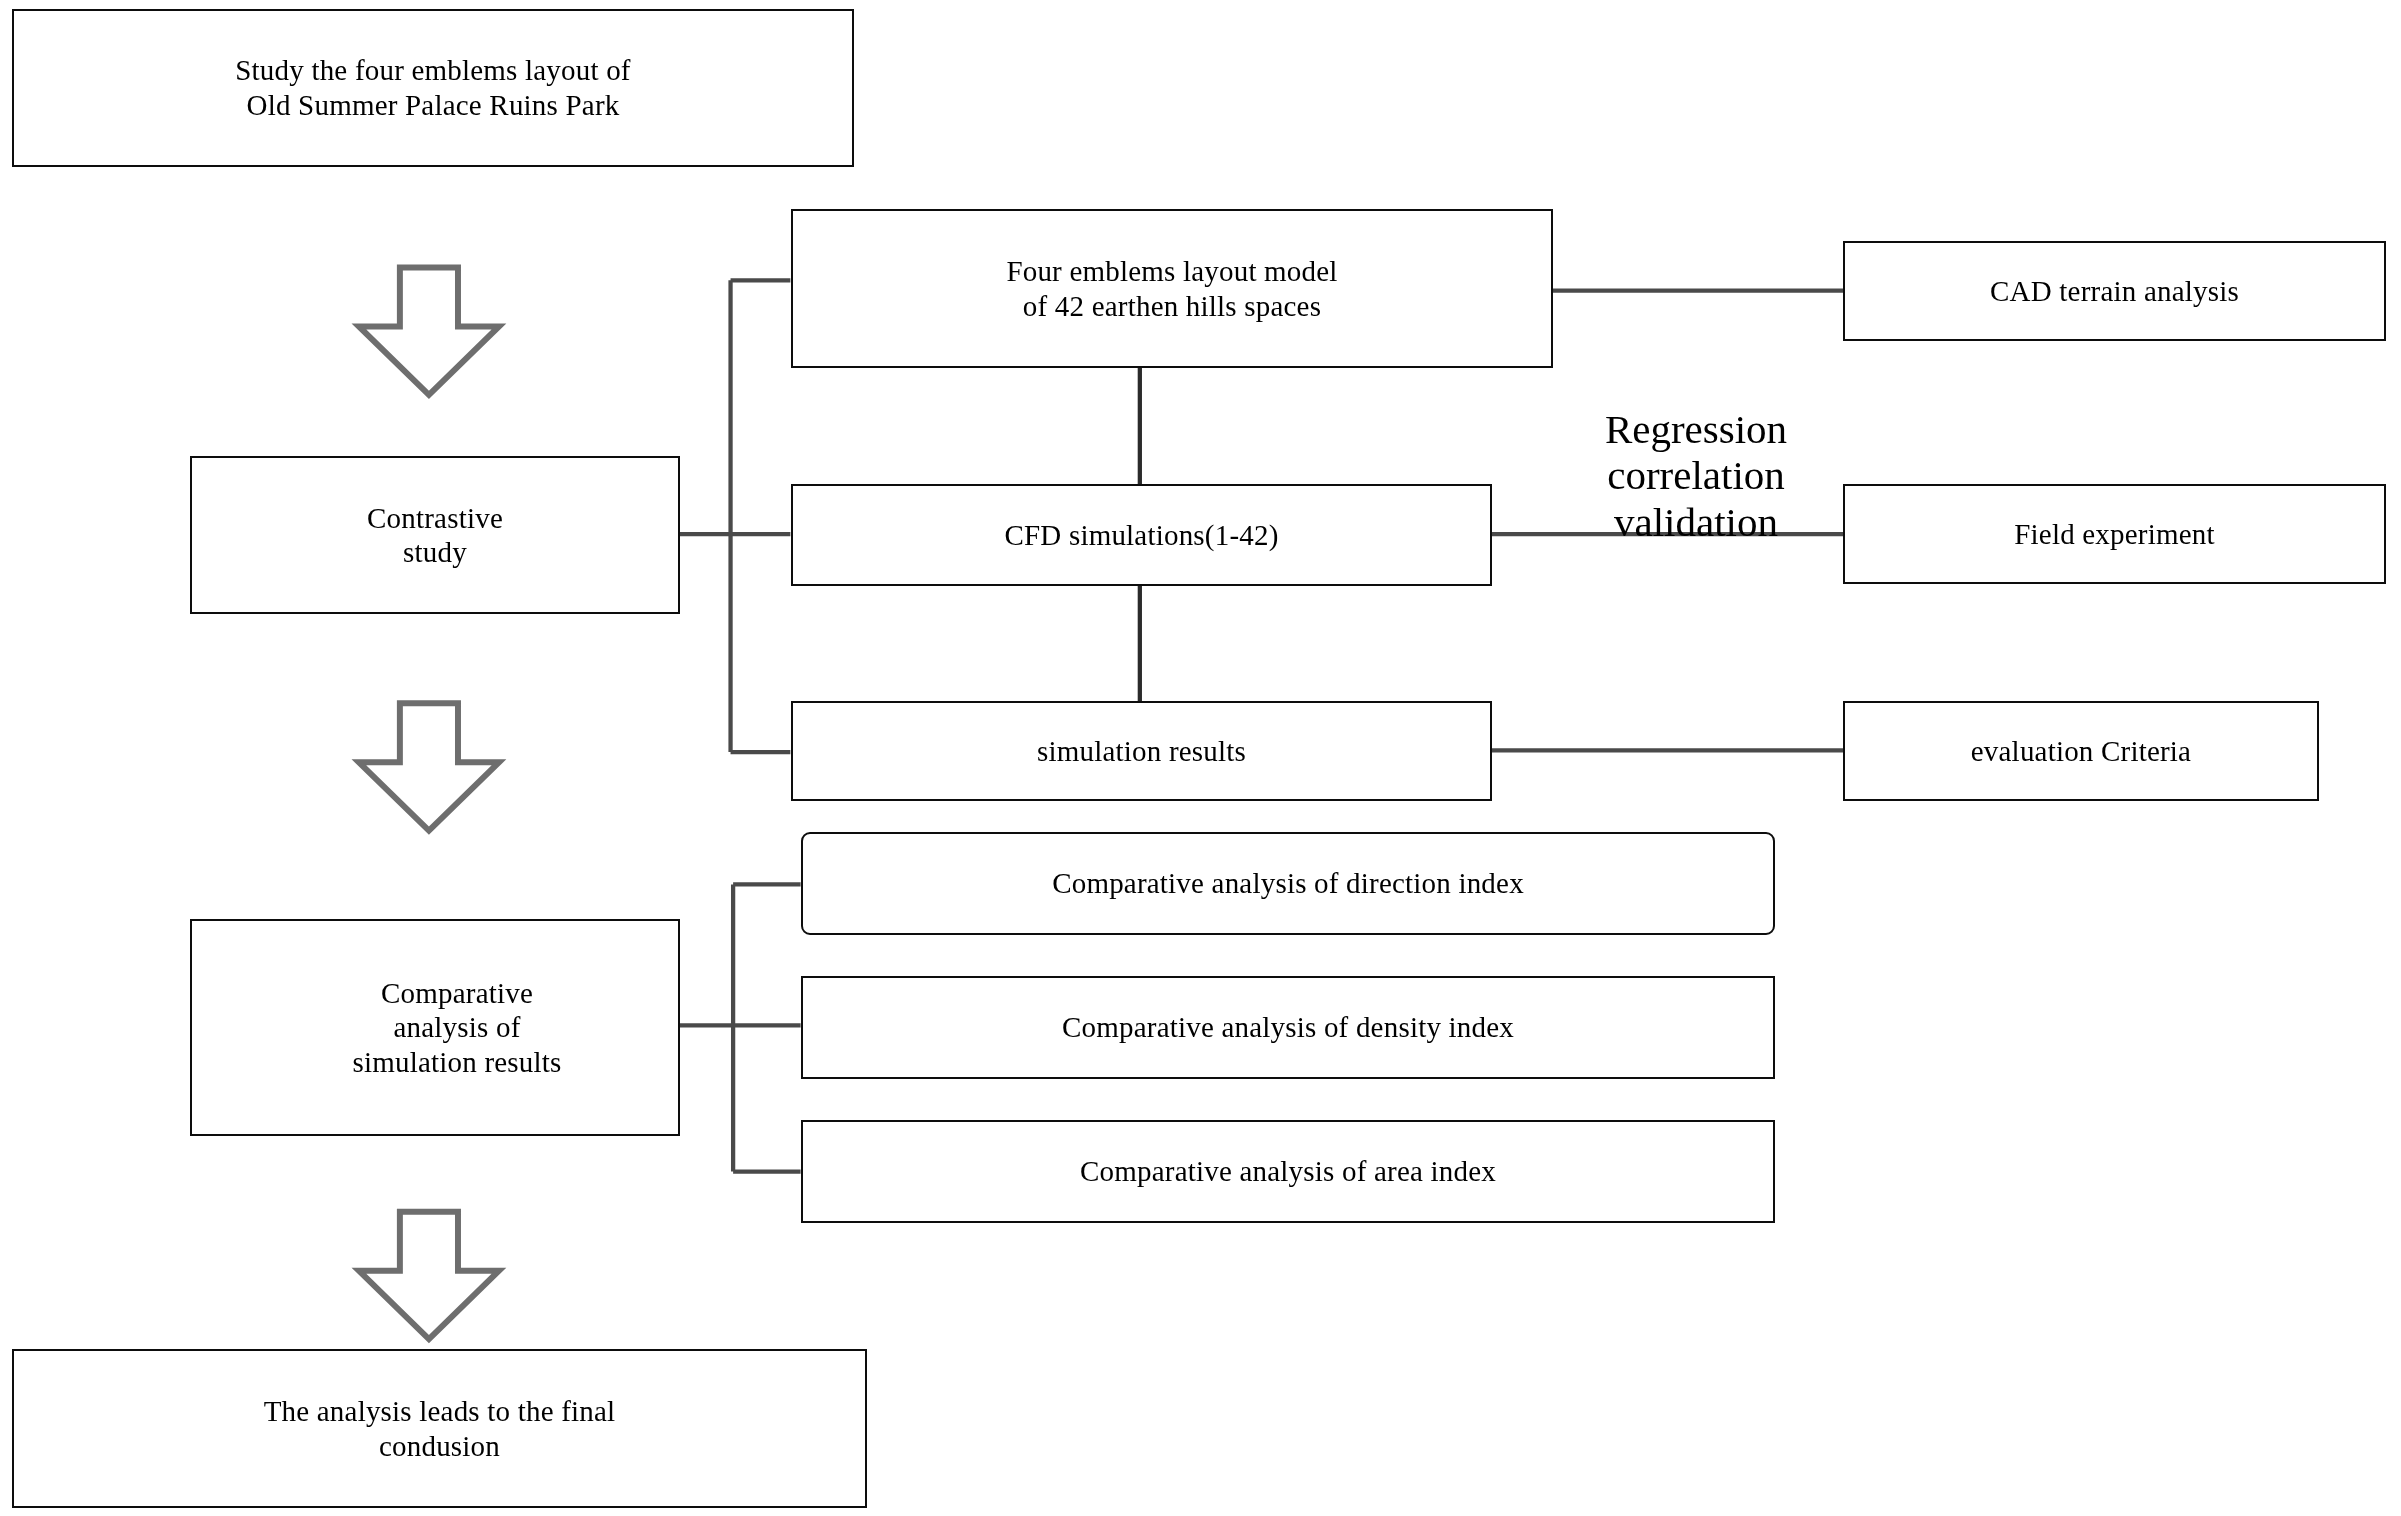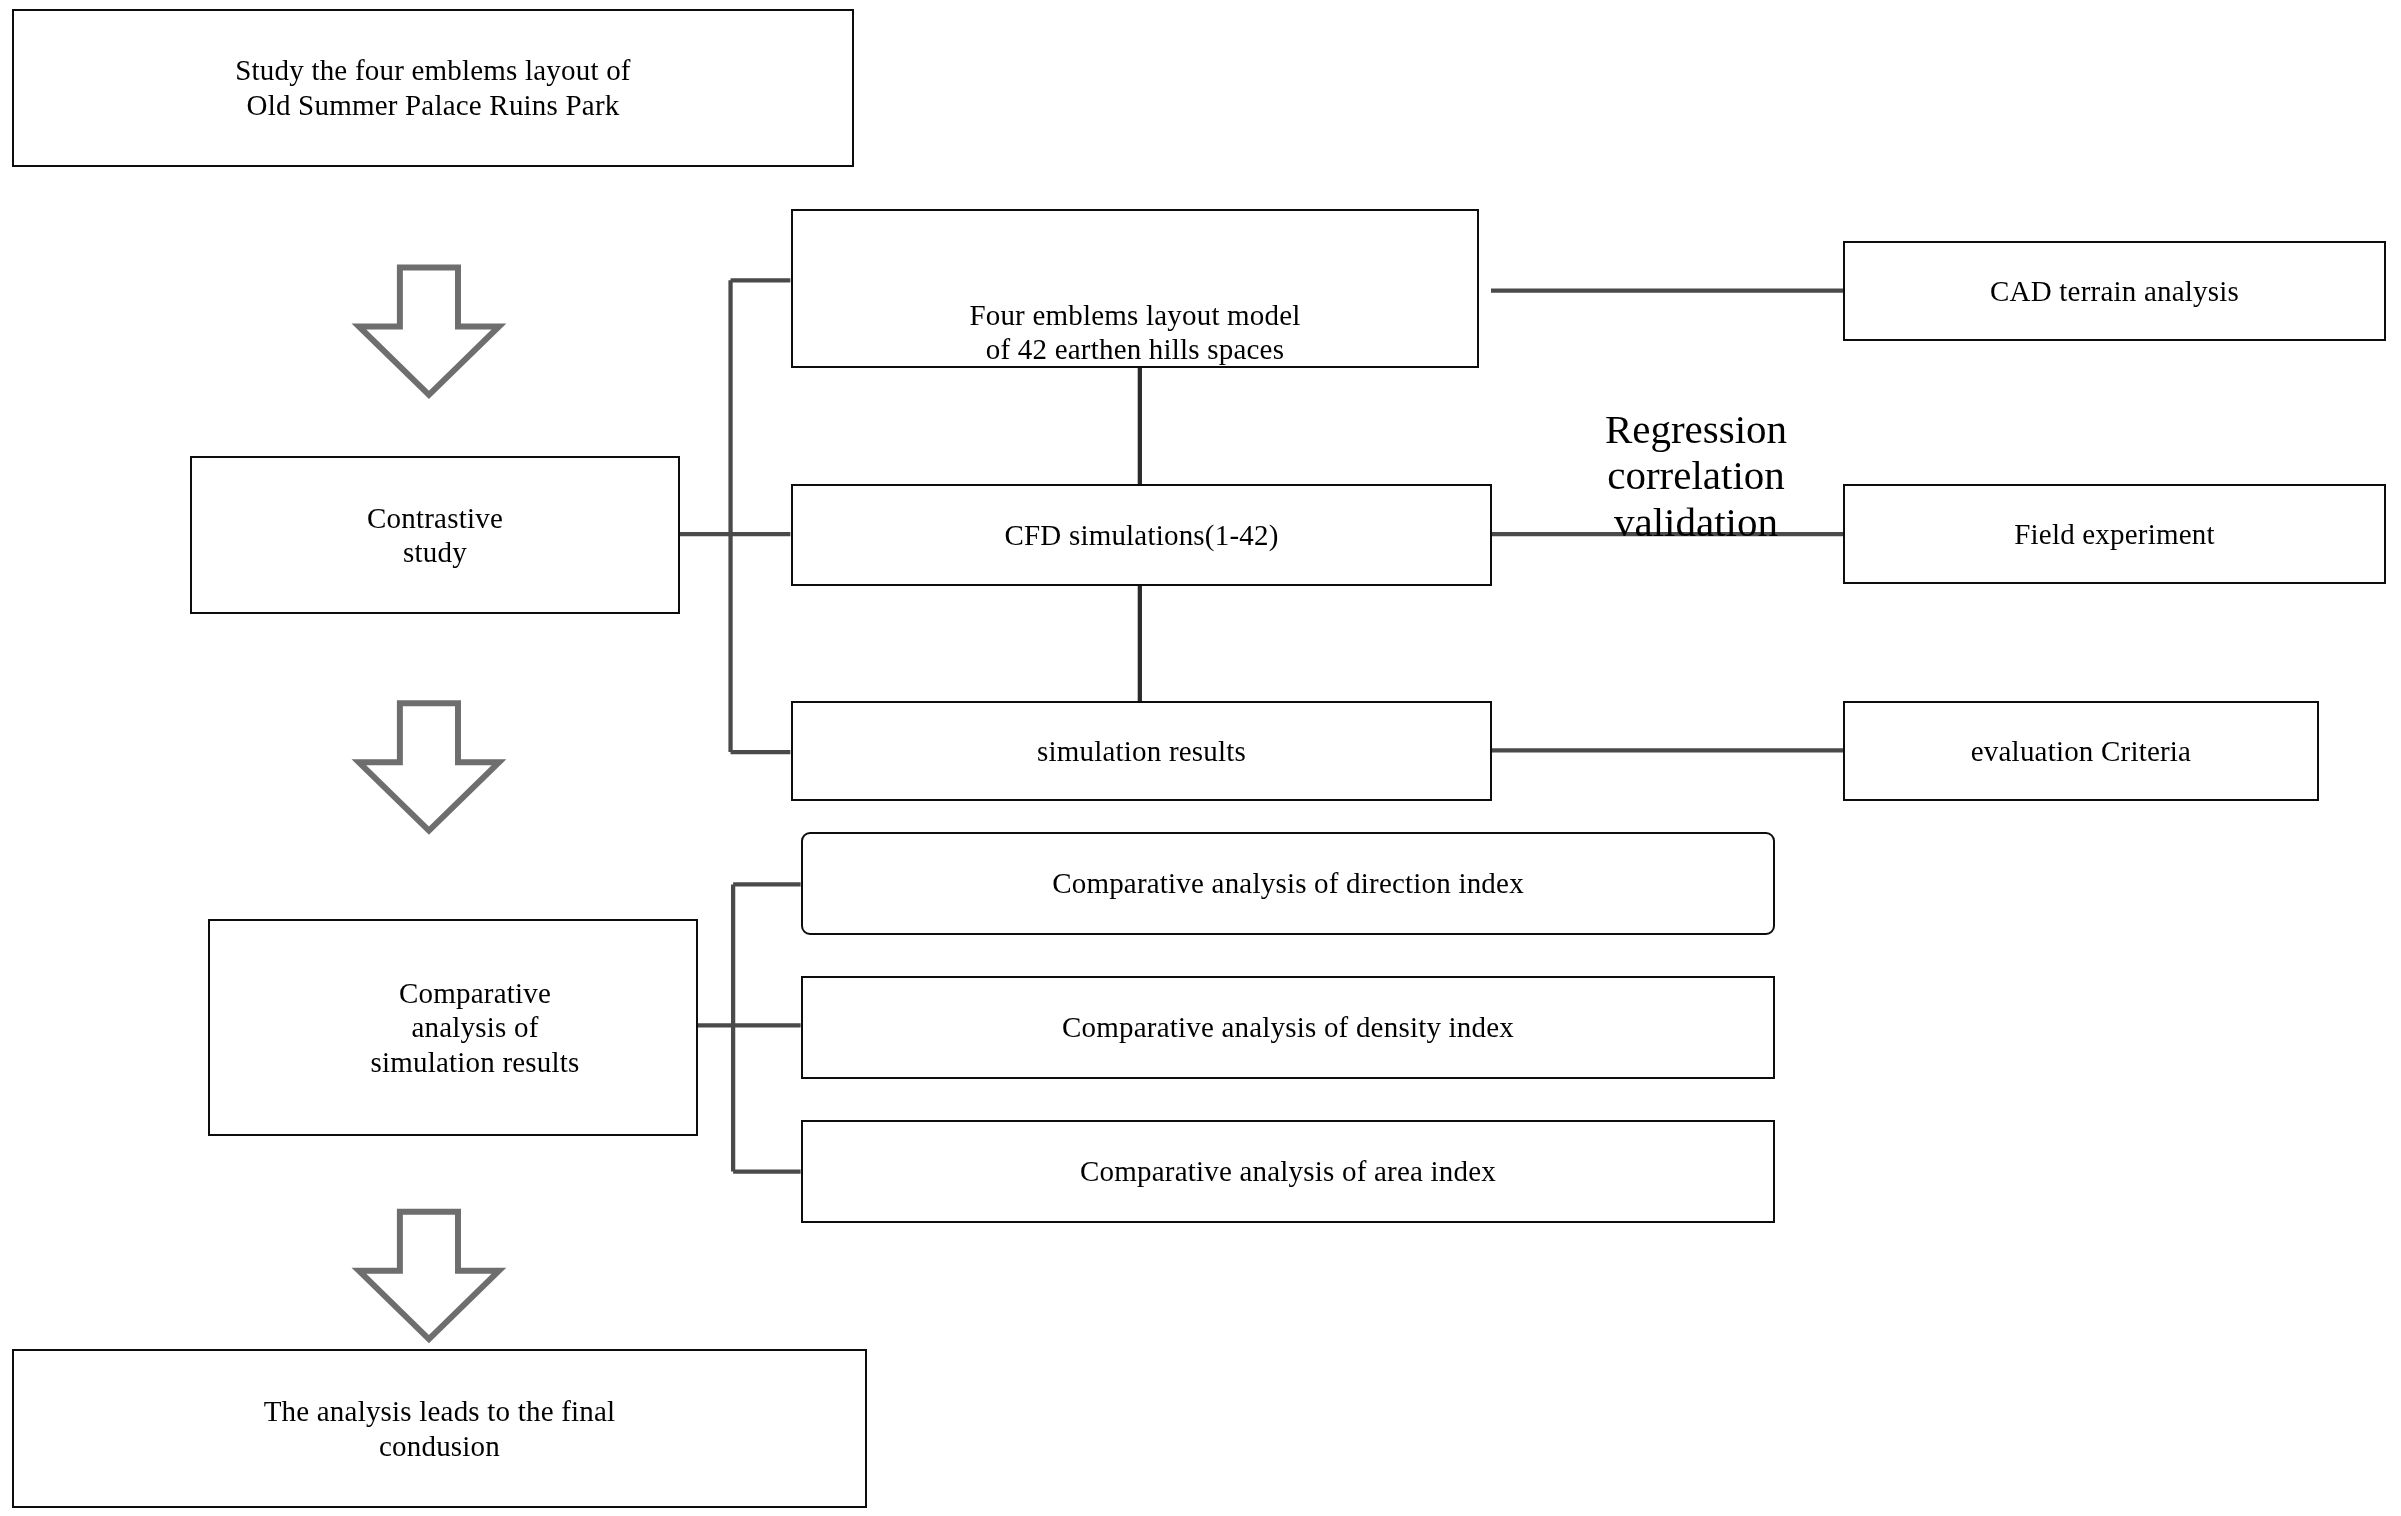--- a/index.html
+++ b/index.html
@@ -106,21 +106,21 @@
   <div class="node-box" style="left:12px; top:8.5px; width:842px; height:158px;">
     <span class="node-label">Study the four emblems layout of
 Old Summer Palace Ruins Park</span>
   </div>
 
   <div class="node-box" style="left:190px; top:456px; width:490px; height:158px;">
     <span class="node-label">Contrastive
 study</span>
   </div>
 
-  <div class="node-box" style="left:791px; top:209px; width:688px; height:159px;align-items:flex-end;">
+  <div class="node-box" style="left:791px; top:209px; width:762px; height:159px;">
     <span class="node-label">Four emblems layout model
 of 42 earthen hills spaces</span>
   </div>
 
   <div class="node-box" style="left:791px; top:484px; width:701px; height:102px;">
     <span class="node-label">CFD simulations(1-42)</span>
   </div>
 
   <div class="node-box" style="left:791px; top:701px; width:701px; height:100px;">
     <span class="node-label">simulation results</span>
@@ -131,21 +131,21 @@
   </div>
 
   <div class="node-box" style="left:1843px; top:484px; width:543px; height:100px;">
     <span class="node-label">Field experiment</span>
   </div>
 
   <div class="node-box" style="left:1843px; top:701px; width:476px; height:100px;">
     <span class="node-label">evaluation Criteria</span>
   </div>
 
-  <div class="node-box" style="left:208px; top:919px; width:490px; height:217px;padding-left:44px;">
+  <div class="node-box" style="left:190px; top:919px; width:490px; height:217px;padding-left:44px;">
     <span class="node-label">Comparative
 analysis of
 simulation results</span>
   </div>
 
   <div class="node-box" style="left:801px; top:832px; width:974px; height:103px;border-radius:9px;">
     <span class="node-label">Comparative analysis of direction index</span>
   </div>
 
   <div class="node-box" style="left:801px; top:976px; width:974px; height:103px;">

